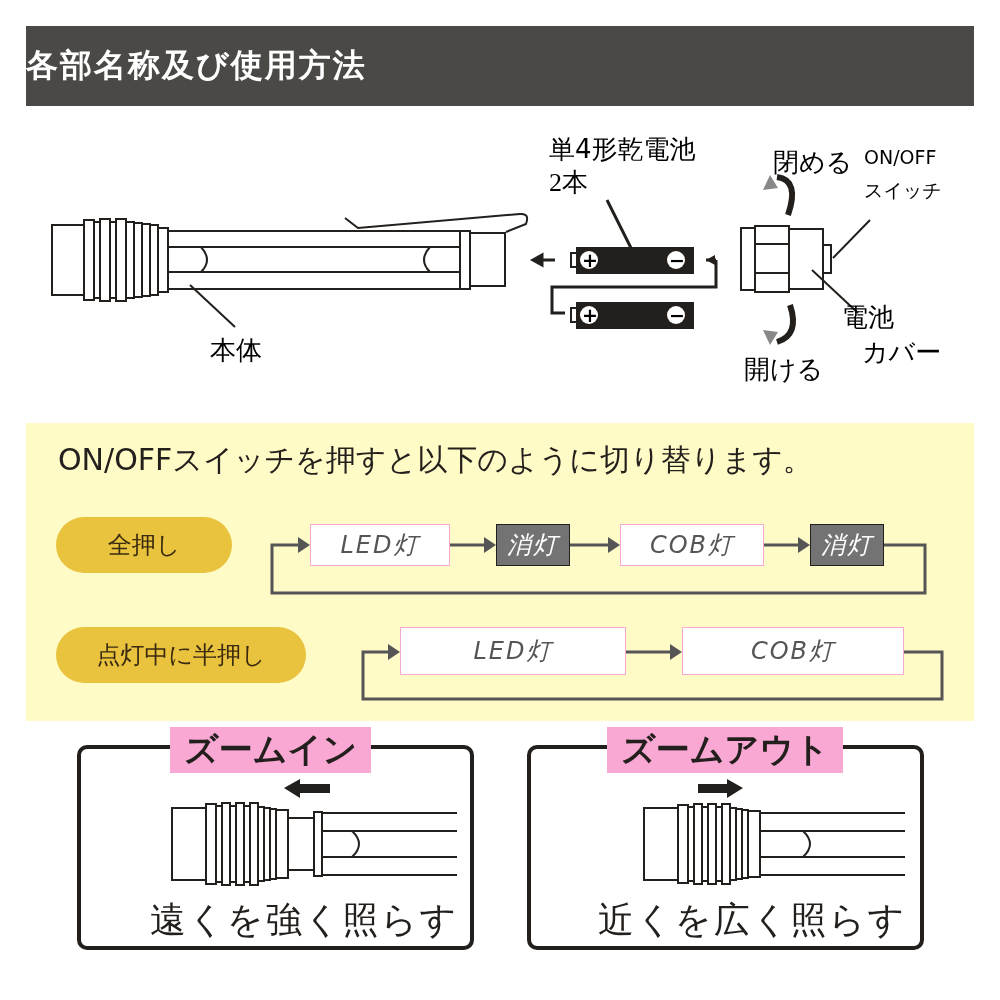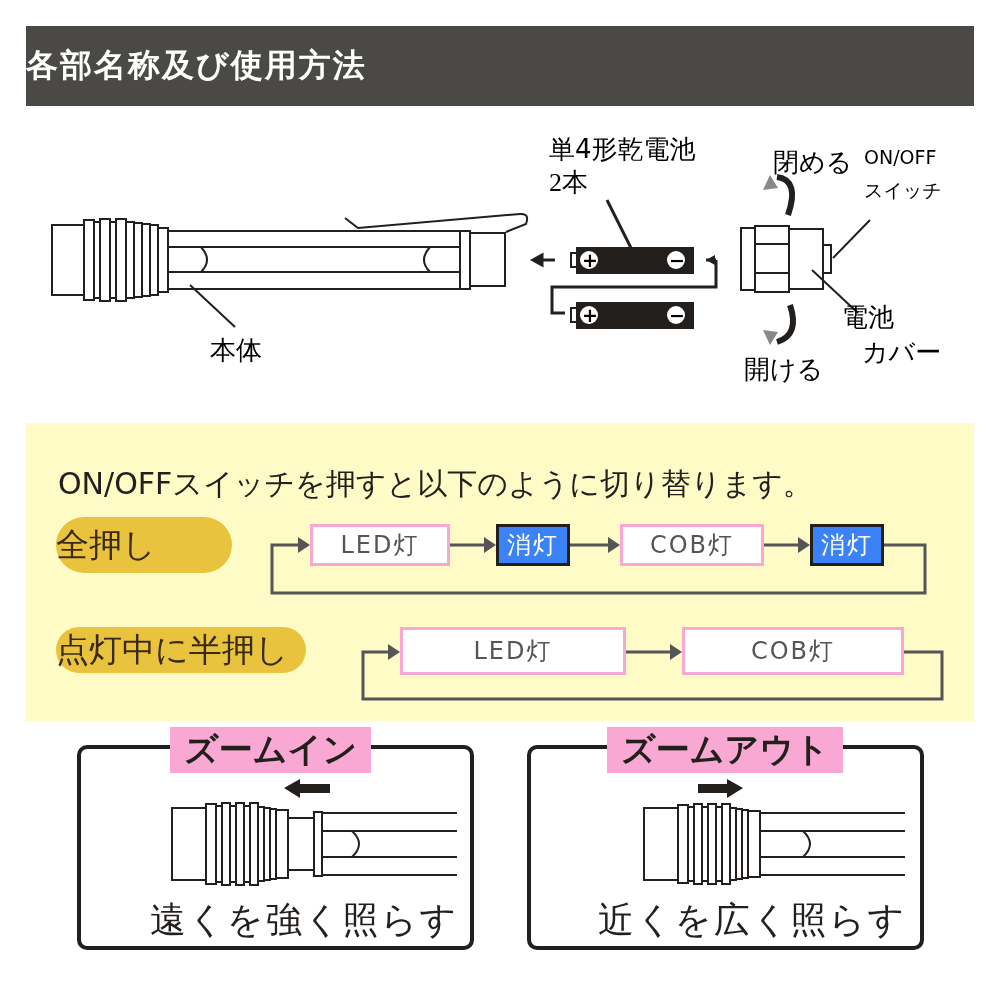--- a/index.html
+++ b/index.html
@@ -3,24 +3,24 @@
 <meta charset="utf-8">
 <style>
   html,body{margin:0;padding:0;background:#fff;}
   body{width:1000px;height:1000px;position:relative;overflow:hidden;font-family:"DejaVu Sans",sans-serif;color:#231f1c;}
   .abs{position:absolute;}
   #header{left:26px;top:26px;width:948px;height:80px;background:#4a4946;display:flex;align-items:center;justify-content:flex-start;}
   #header span{color:#fff;font-size:32px;font-weight:bold;letter-spacing:2px;}
   .lbl{position:absolute;font-size:26px;line-height:1.15;color:#000000;white-space:nowrap;}
   .lbl.small{font-size:19px;}
   #panel{left:26px;top:423px;width:948px;height:298px;background:#fffbc6;}
-  #intro{left:58px;top:464px;font-size:30px;white-space:nowrap;}
-  .pill{position:absolute;background:#e9c33d;border-radius:30px;display:flex;align-items:center;justify-content:flex-start;font-size:33px;color:#3a2a10;}
-  .box{position:absolute;height:42px;border:3px solid #f9a8d4;background:#fff;display:flex;align-items:center;justify-content:center;font-size:24px;color:#555;box-sizing:border-box;letter-spacing:2px;}
-  .box.dark{background:#3b82f6;color:#fff;border-color:#231f1c;}
+  #intro{left:58px;top:440px;font-size:30px;white-space:nowrap;}
+  .pill{position:absolute;background:#e9c33d;border-radius:30px;display:flex;align-items:center;justify-content:center;font-size:24px;color:#3a2a10;}
+  .box{position:absolute;height:42px;border:1px solid #f9a8d4;background:#fff;display:flex;align-items:center;justify-content:center;font-size:24px;color:#555;box-sizing:border-box;letter-spacing:2px;font-style:italic;}
+  .box.dark{background:#737373;color:#fff;border-color:#231f1c;}
   .zoomframe{position:absolute;border:4px solid #231f1c;border-radius:10px;box-sizing:border-box;}
   .zoomtitle{position:absolute;background:#f9a8d4;font-size:34px;font-weight:bold;padding:0 14px;white-space:nowrap;}
   .zoomcap{position:absolute;font-size:36px;white-space:nowrap;letter-spacing:2px;}
   svg{position:absolute;overflow:visible;}
 </style>
 </head>
 <body>
 
 <div id="header" class="abs">
   <span>各部名称及び使用方法</span>
@@ -105,21 +105,21 @@
 <div class="lbl small" style="left:864px;top:180px;">スイッチ</div>
 <div class="lbl" style="left:842px;top:303px;">電池</div>
 <div class="lbl" style="left:862px;top:338px;">カバー</div>
 
 <div id="panel" class="abs"></div>
 <div id="intro" class="abs">ON/OFFスイッチを押すと以下のように切り替ります。</div>
 
 <div class="pill" style="left:56px;top:517px;width:176px;height:56px;">
   <span>全押し</span>
 </div>
-<div class="pill" style="left:56px;top:627px;width:250px;height:46px;">
+<div class="pill" style="left:56px;top:627px;width:250px;height:56px;">
   <span>点灯中に半押し</span>
 </div>
 
 <svg style="left:0;top:0;width:1000px;height:1000px;">
   <g stroke="#555" stroke-width="3" fill="none">
     <path d="M878 545 L 925 545 L 925 593 L 272 593 L 272 545 L 300 545"></path>
     <line x1="449" y1="545" x2="484" y2="545"></line>
     <line x1="570" y1="545" x2="608" y2="545"></line>
     <line x1="764" y1="545" x2="798" y2="545"></line>
     <path d="M903 652 L 942 652 L 942 699 L 363 699 L 363 652 L 388 652"></path>

